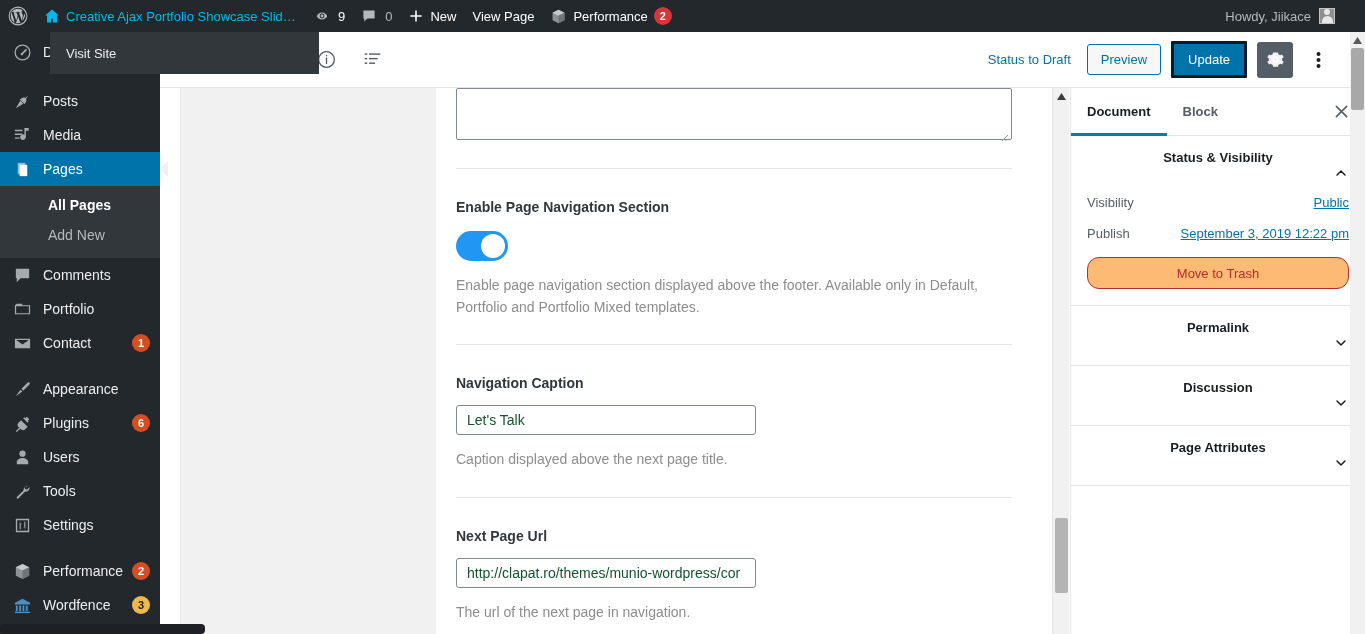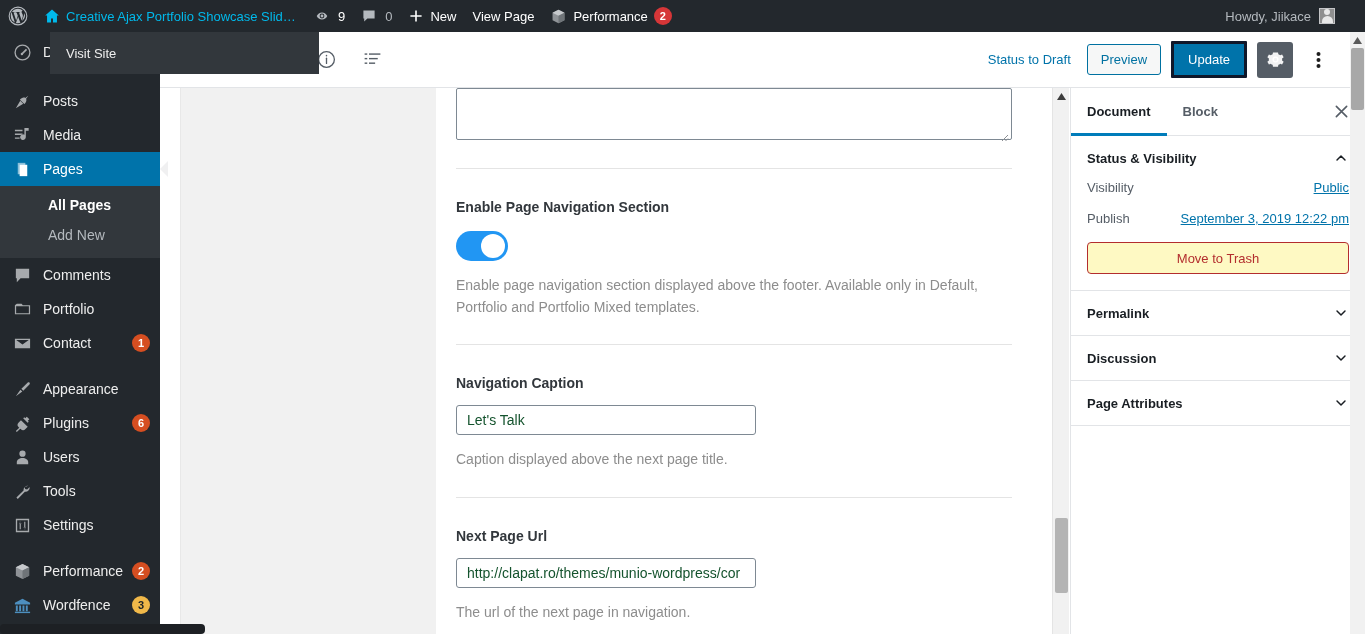--- a/index.html
+++ b/index.html
@@ -253,36 +253,36 @@
   }
   .ss-close {
     margin-left: auto; width: 48px;
     display: flex; align-items: center; justify-content: center;
     color: #555d66; cursor: pointer;
   }
   .ss-panel { border-bottom: 1px solid #e2e4e7; }
   .ss-panel-head {
     display: flex; align-items: center;
     padding: 14px 16px; font-size: 13px; font-weight: 600;
-    color: #191e23; cursor: pointer;
+    color: #191e23; cursor: pointer; flex-direction: column;
   }
   .ss-panel-head .chev { margin-left: auto; color: #191e23; display:flex; }
   .ss-panel-body { padding: 0 16px 16px 16px; }
   .ss-row {
     display: flex; align-items: center; justify-content: space-between;
     font-size: 13px; margin-bottom: 16px;
   }
   .ss-row .rlabel { color: #555d66; }
   .ss-row .rvalue {
     color: #0073aa; text-decoration: underline; cursor: pointer;
   }
   .btn-trash {
     width: 100%; height: 32px;
-    border: 1px solid #b32d2e; border-radius: 4px;
-    background: #fef9c3; color: #b32d2e;
+    border: 1px solid #b32d2e; border-radius: 12px;
+    background: #fdba74; color: #b32d2e;
     font-size: 13px; cursor: pointer; font-family: inherit;
   }
 
   
   #win-scrollbar {
     position: absolute; top: 0; right: 0;
     width: 15px; height: 634px;
     background: #f1f1f1;
     z-index: 80;
   }

